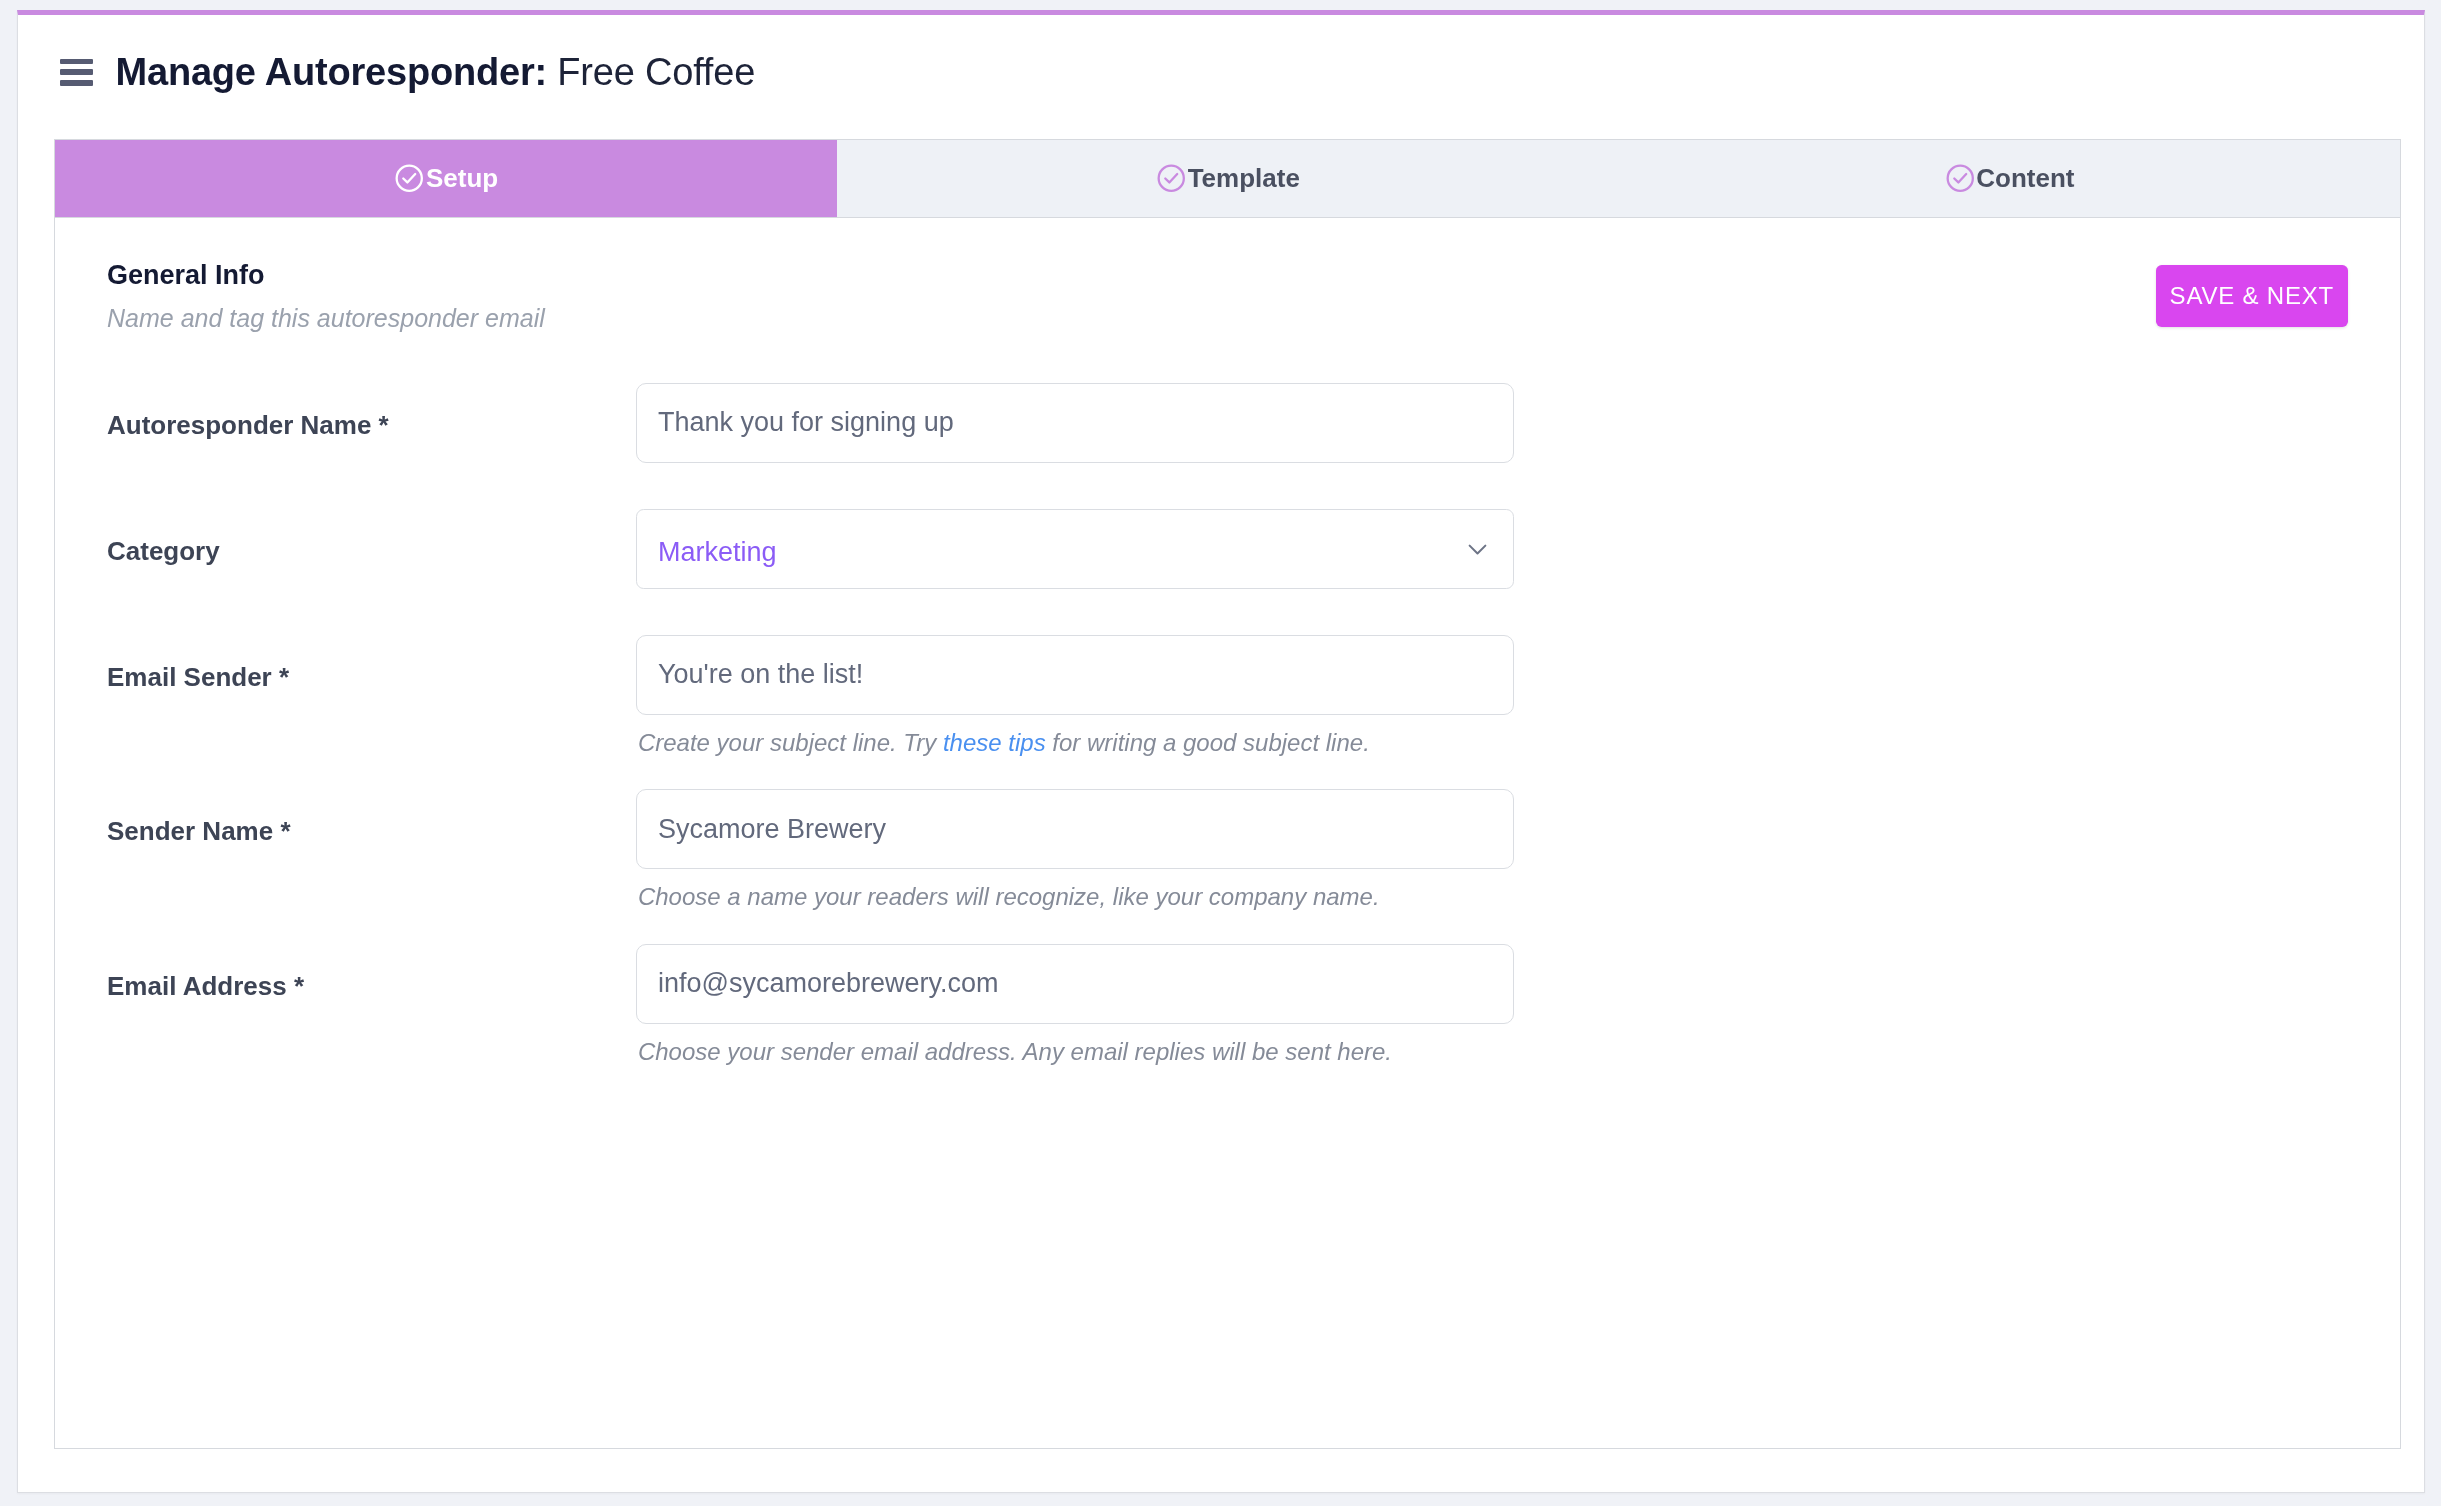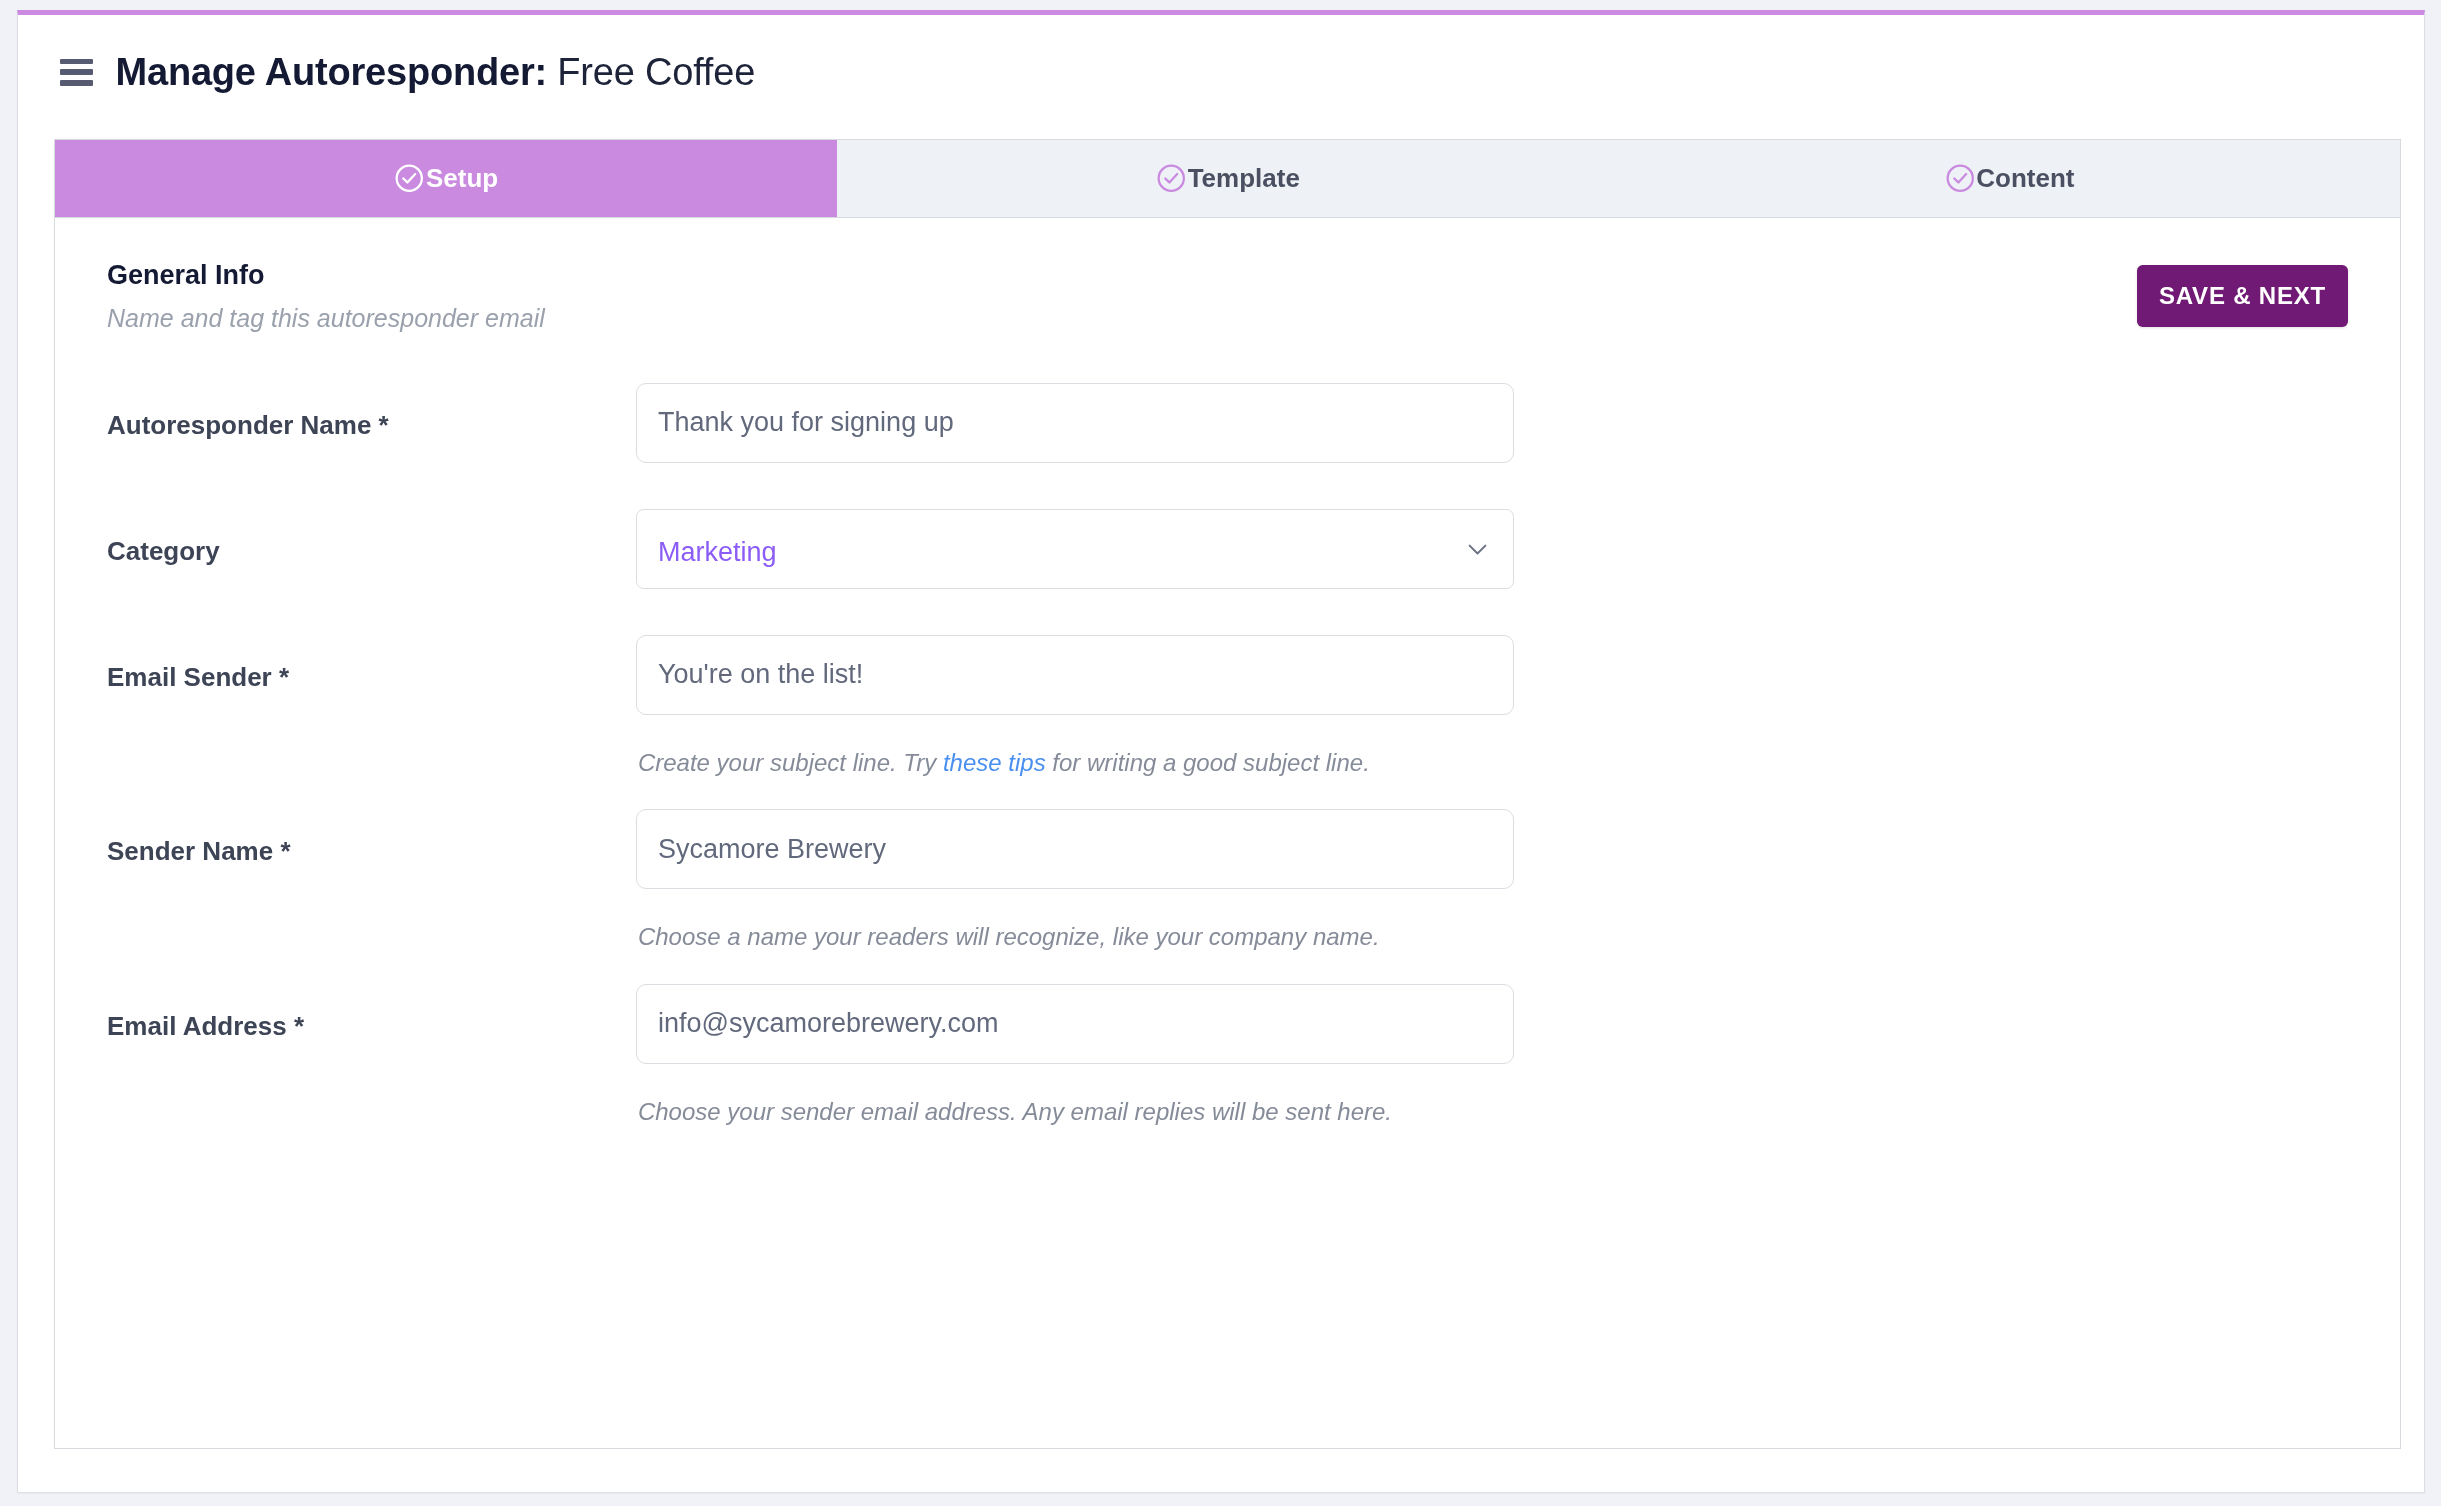--- a/index.html
+++ b/index.html
@@ -116,29 +116,29 @@
   .section-sub {
     font-size: 25px;
     font-style: italic;
     color: #9aa1ad;
   }
 
   .save-btn {
     position: absolute;
     right: 0;
     top: 5.7px;
-    background: #701a75;
+    background: #d946ef;
     color: #ffffff;
     border: none;
     border-radius: 5.7px;
     font-family: "Liberation Sans", sans-serif;
     font-size: 24px;
-    font-weight: bold;
+    font-weight: normal;
     letter-spacing: 0.8px;
-    padding: 17px 22px;
+    padding: 17px 14px;
     cursor: pointer;
     box-shadow: 0 1px 2.9px rgba(0,0,0,0.12);
   }
 
   
   .form { margin-top: 50px; }
 
   .field-row {
     display: flex;
     align-items: flex-start;
@@ -194,21 +194,21 @@
     pointer-events: none;
     width: 27px;
     height: 27px;
   }
   .chevron svg { display: block; width: 27px; height: 27px; }
 
   .help-text {
     font-size: 24px;
     font-style: italic;
     color: #858b98;
-    margin-top: 34px;
+    margin-top: 14px;
     padding-left: 1.9px;
   }
   .help-text a {
     color: #4a90f0;
     text-decoration: none;
     font-style: italic;
   }
 
   .gap-lg { margin-bottom: 46px; }
   .gap-sm { margin-bottom: 32.5px; }

